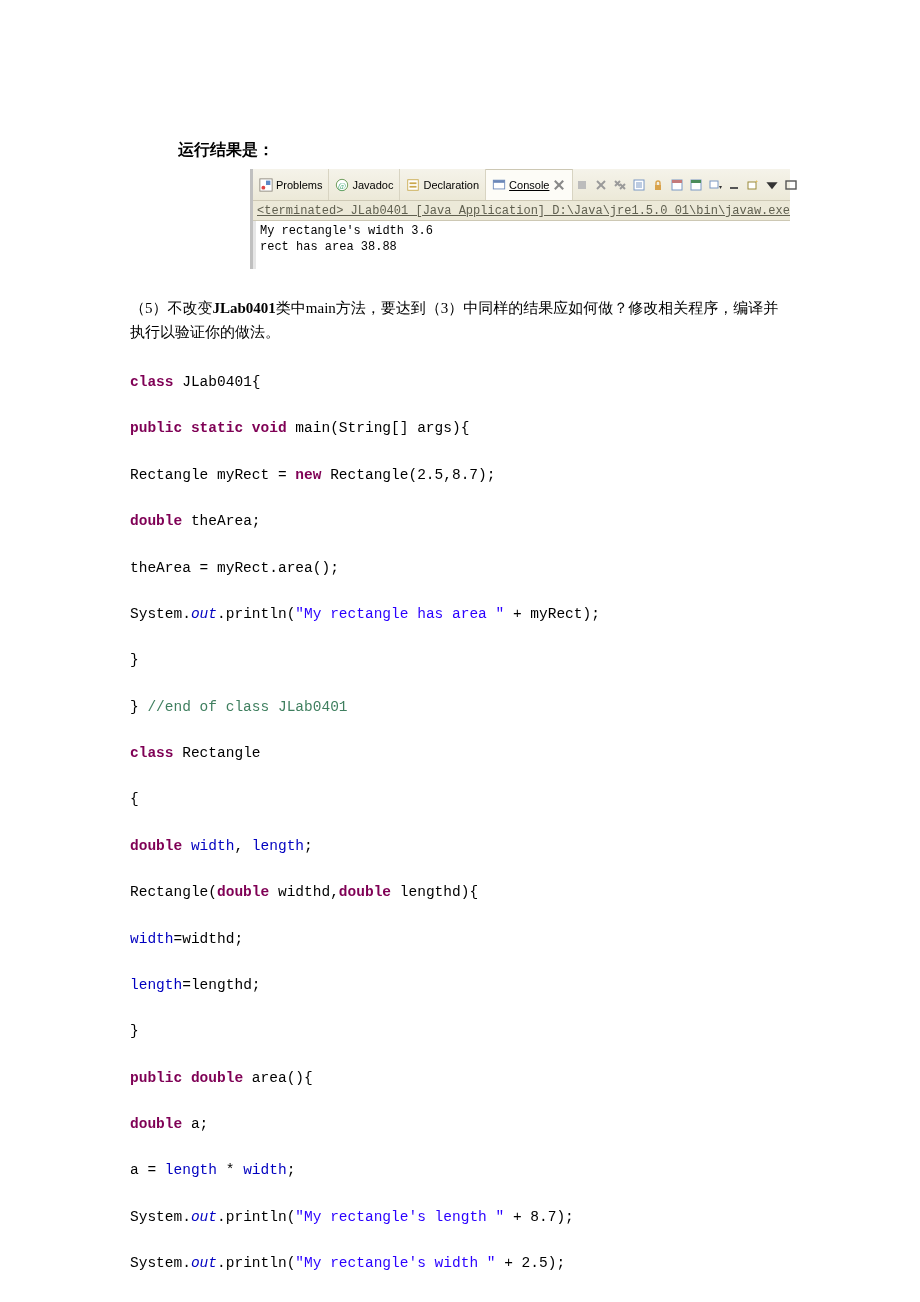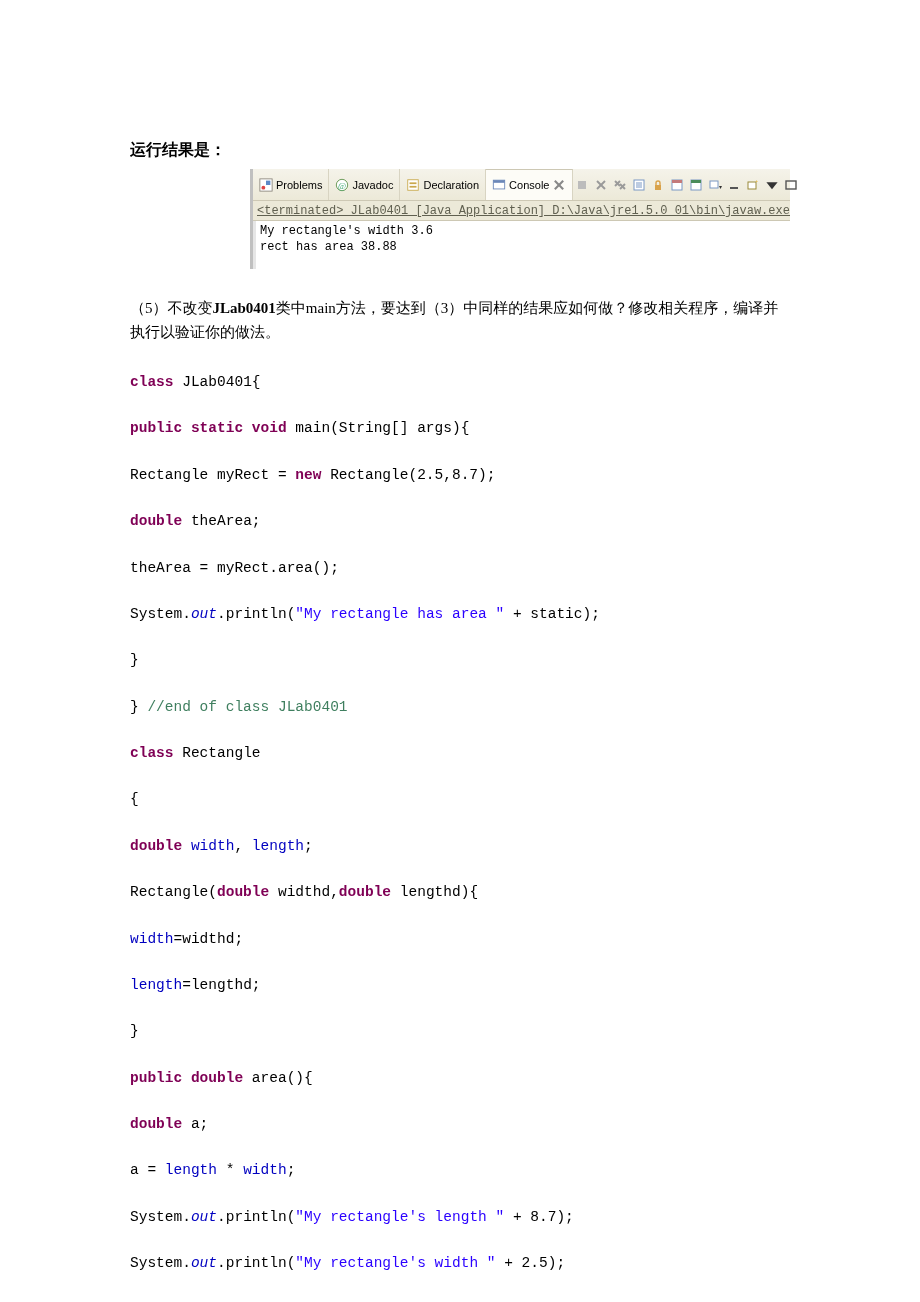--- a/index.html
+++ b/index.html
@@ -4,21 +4,21 @@
 <style>
   * { margin: 0; padding: 0; box-sizing: border-box; }
   body {
     background: #ffffff;
     font-family: "SimSun", "宋体", serif;
     font-size: 16px;
     color: #000;
     padding: 140px 130px 40px 130px;
     width: 920px;
   }
-  .heading { font-weight: bold; margin-bottom: 8px; }
+  .heading { font-weight: bold; margin-bottom: 8px; margin-left: 48px; }
   .console-wrap { margin-left: 120px; margin-bottom: 28px; }
   .console {
     background: #ece9d8;
     border-left: 3px solid #c0c0c0;
     font-family: "Courier New", monospace;
     font-size: 12px;
   }
   .tabbar {
     display: flex;
     align-items: center;
@@ -34,20 +34,21 @@
     padding: 2px 6px;
     font-size: 11px;
     font-family: Tahoma, sans-serif;
     color: #000;
     border-right: 1px solid #d8d4c2;
     height: 100%;
   }
   .tab.active {
     background: #fdfcf7;
     border-top: 1px solid #cdc8b4;
+    text-decoration: underline;
   }
   .tab svg { width: 14px; height: 14px; }
   .toolbar {
     margin-left: auto;
     display: flex;
     align-items: center;
     gap: 1px;
     padding-right: 4px;
   }
   .tool {
@@ -218,21 +219,21 @@
 <div class="para">
   （5）不改变<b>JLab0401</b>类中main方法，要达到（3）中同样的结果应如何做？修改相关程序，编译并执行以验证你的做法。
 </div>
 
 <div class="code nowrap">
 <div><span class="kw">class</span><span> JLab0401{</span></div>
 <div><span class="kw">public static void</span><span> main(String[] args){</span></div>
 <div><span>Rectangle myRect = </span><span class="kw">new</span><span> Rectangle(2.5,8.7);</span></div>
 <div><span class="kw">double</span><span> theArea;</span></div>
 <div><span>theArea = myRect.area();</span></div>
-<div><span>System.</span><span class="staticf">out</span><span>.println(</span><span class="str">"My rectangle has area "</span><span> + static);</span></div>
+<div><span>System.</span><span class="staticf">out</span><span>.println(</span><span class="str">"My rectangle has area "</span><span> + myRect);</span></div>
 <div><span>}</span></div>
 <div><span>} </span><span class="cmt">//end of class JLab0401</span></div>
 <div><span class="kw">class</span><span> Rectangle</span></div>
 <div><span>{</span></div>
 <div><span class="kw">double</span><span> </span><span class="field">width</span><span>, </span><span class="field">length</span><span>;</span></div>
 <div><span>Rectangle(</span><span class="kw">double</span><span> widthd,</span><span class="kw">double</span><span> lengthd){</span></div>
 <div><span class="field">width</span><span>=widthd;</span></div>
 <div><span class="field">length</span><span>=lengthd;</span></div>
 <div><span>}</span></div>
 <div><span class="kw">public double</span><span> area(){</span></div>

